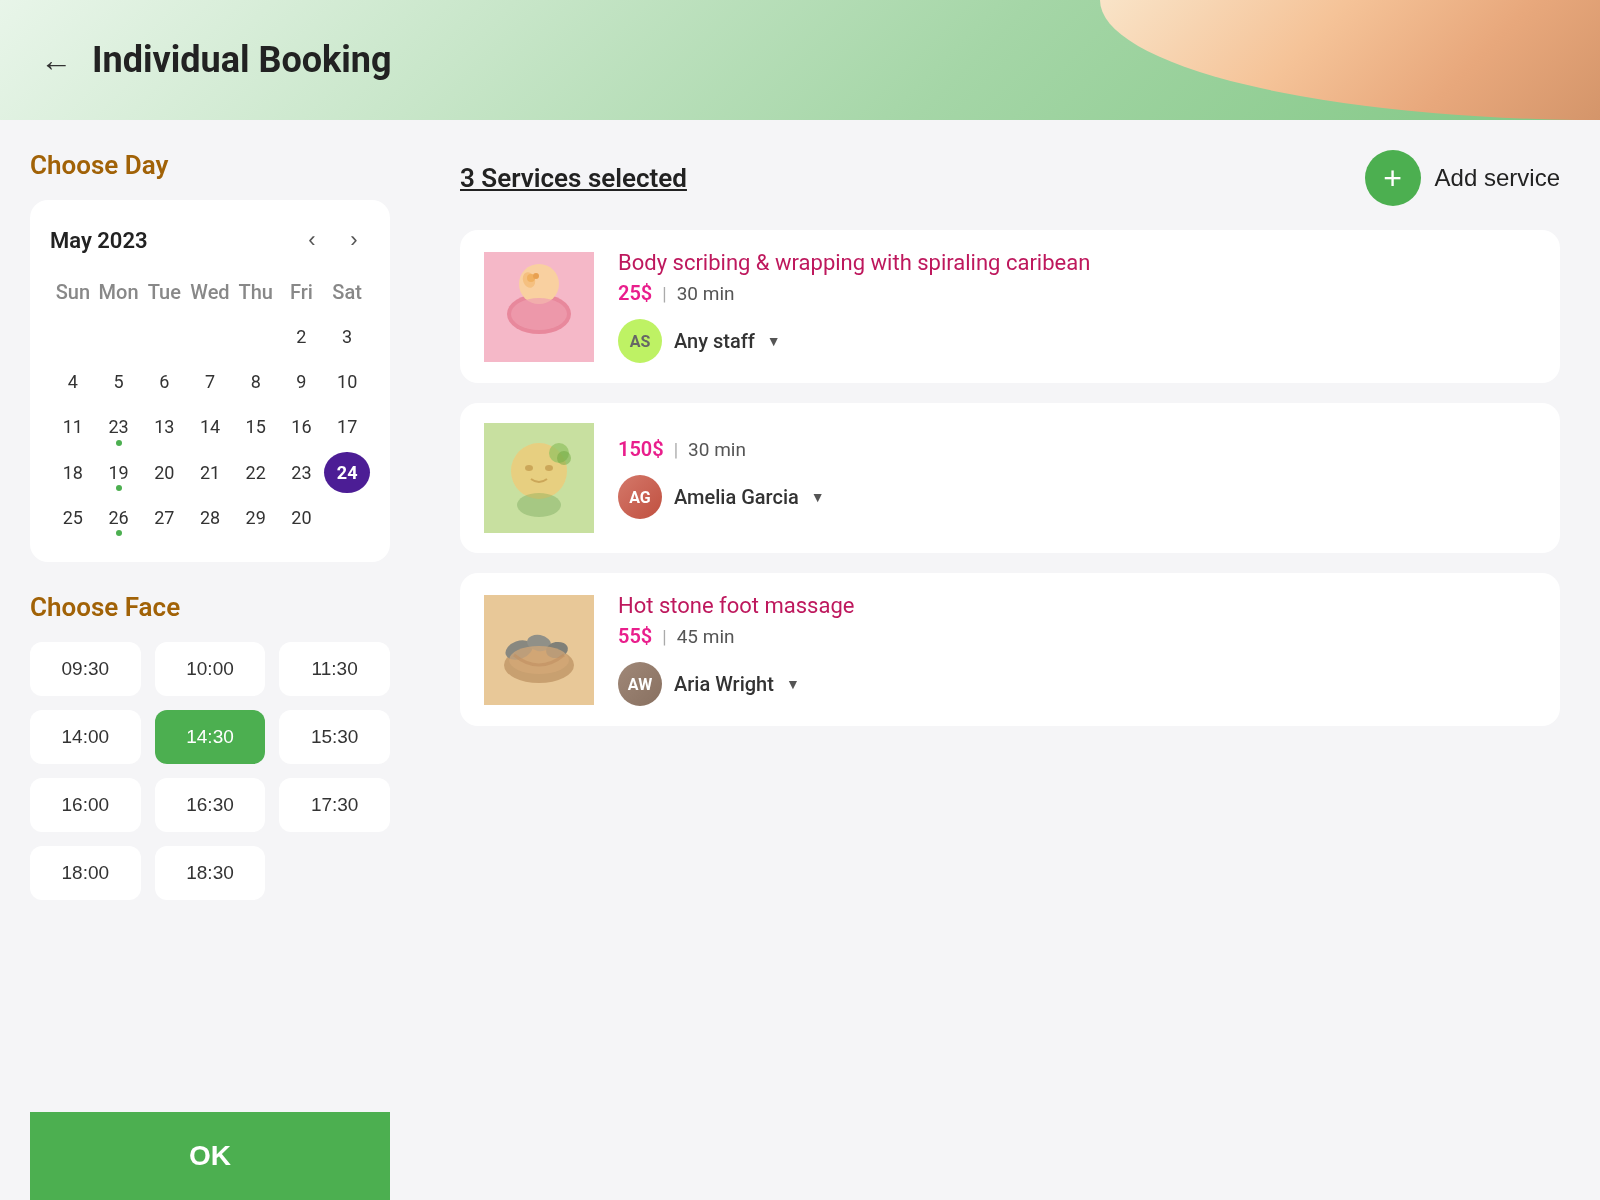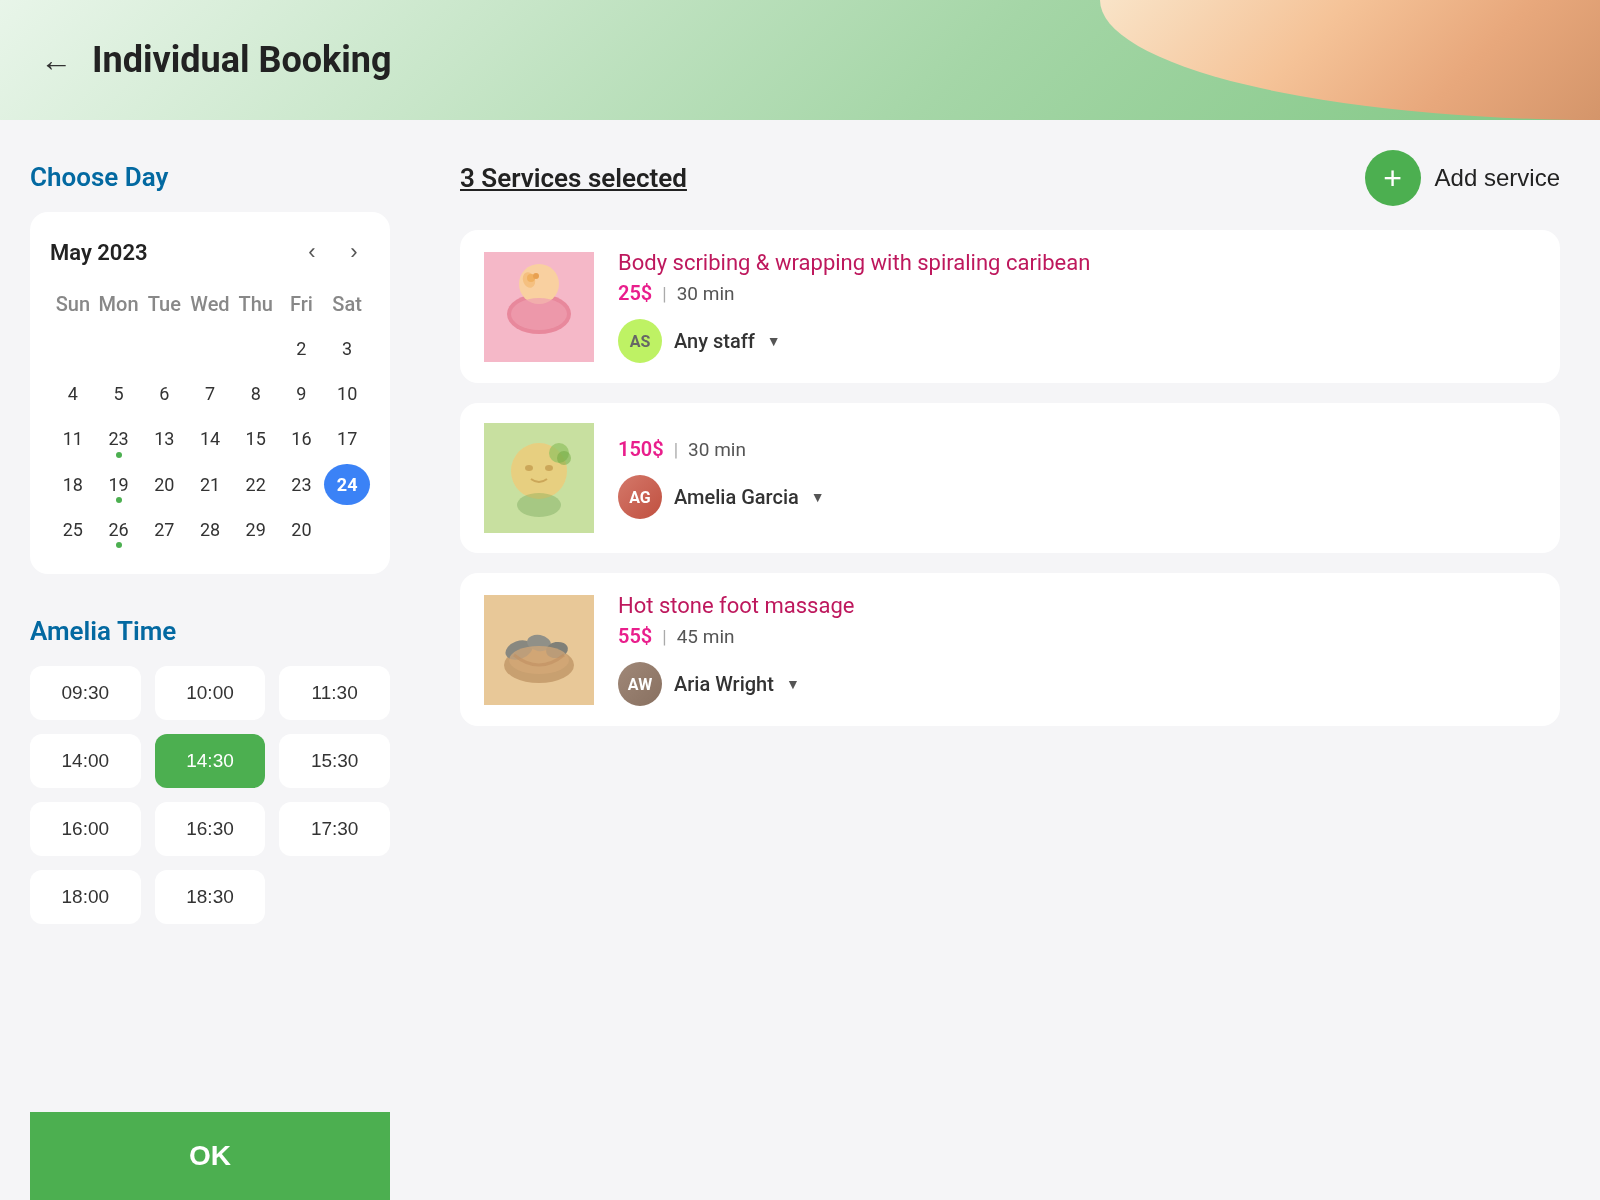--- a/index.html
+++ b/index.html
@@ -65,23 +65,22 @@
       min-width: 420px;
       background: #f5f5f7;
       padding: 30px 30px 0 30px;
       display: flex;
       flex-direction: column;
     }
 
     .section-title {
       font-size: 26px;
       font-weight: 600;
-      color: #0369a1;
+      color: #a16207;
       margin-bottom: 20px;
-      margin-top: 12px;
     }
 
     
     .calendar-card {
       background: #fff;
       border-radius: 18px;
       padding: 24px 20px;
       margin-bottom: 30px;
     }
     .calendar-header {
@@ -136,21 +135,21 @@
       font-size: 18px;
       color: #333;
       padding: 8px 4px;
       position: relative;
       border-radius: 50%;
       cursor: pointer;
       line-height: 1.4;
     }
     .cal-day.empty { color: transparent; cursor: default; }
     .cal-day.selected {
-      background: #3b82f6;
+      background: #4c1d95;
       color: #fff;
       border-radius: 50%;
       font-weight: 700;
     }
     .cal-day.has-dot::after {
       content: '';
       width: 6px;
       height: 6px;
       background: #4caf50;
       border-radius: 50%;
@@ -414,21 +413,21 @@
           <div class="cal-day">27</div>
           <div class="cal-day">28</div>
           <div class="cal-day">29</div>
           <div class="cal-day">20</div>
           <div class="cal-day empty"></div>
         </div>
       </div>
     </div>
 
     <div class="time-section">
-      <div class="section-title">Amelia Time</div>
+      <div class="section-title">Choose Face</div>
       <div class="time-grid">
         <button class="time-btn">09:30</button>
         <button class="time-btn">10:00</button>
         <button class="time-btn">11:30</button>
         <button class="time-btn">14:00</button>
         <button class="time-btn selected">14:30</button>
         <button class="time-btn">15:30</button>
         <button class="time-btn">16:00</button>
         <button class="time-btn">16:30</button>
         <button class="time-btn">17:30</button>

